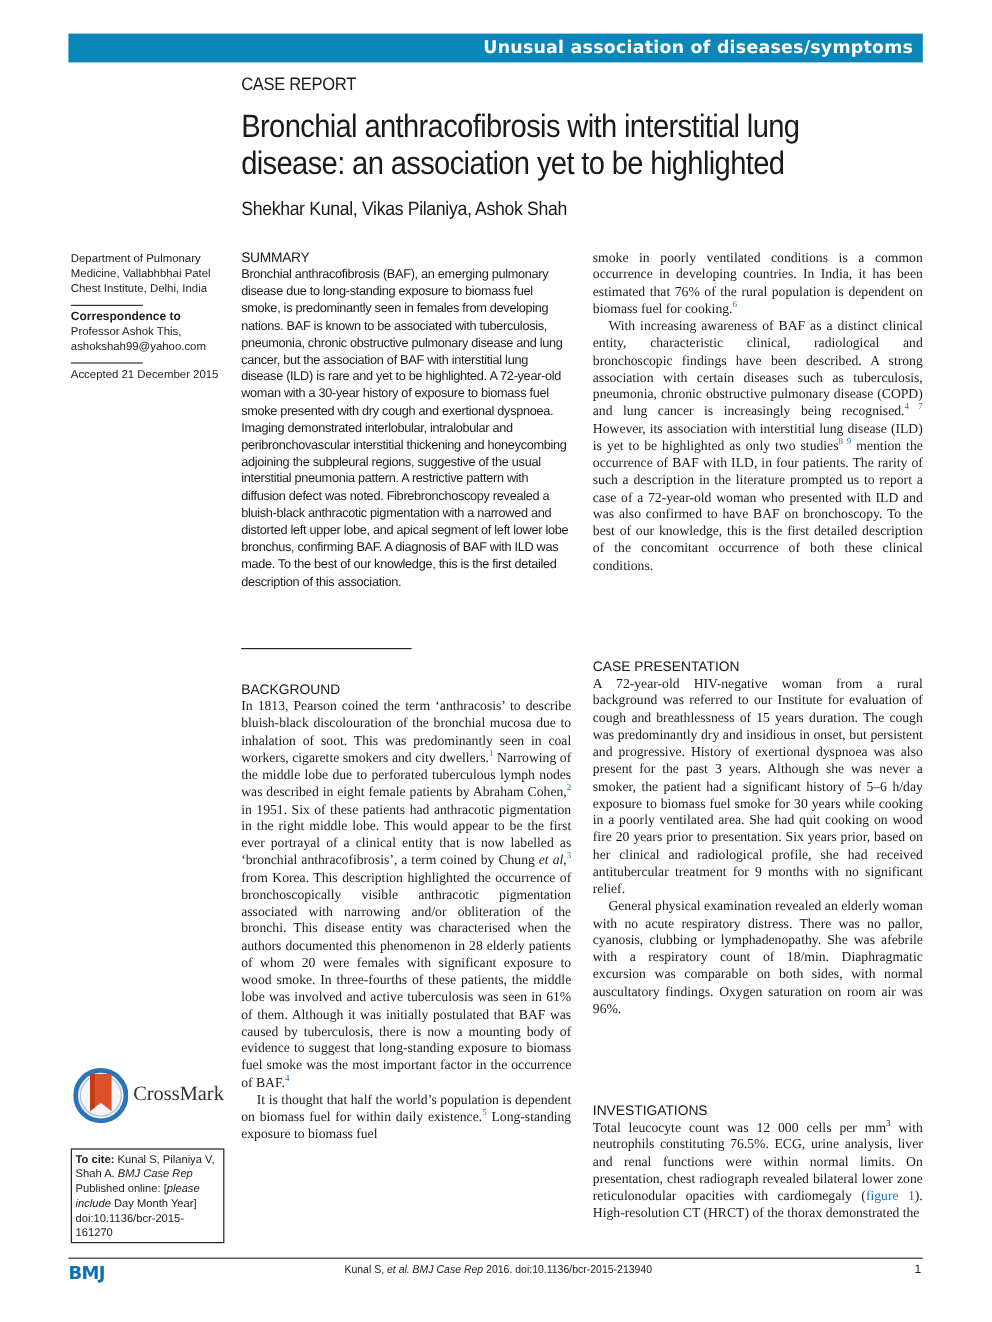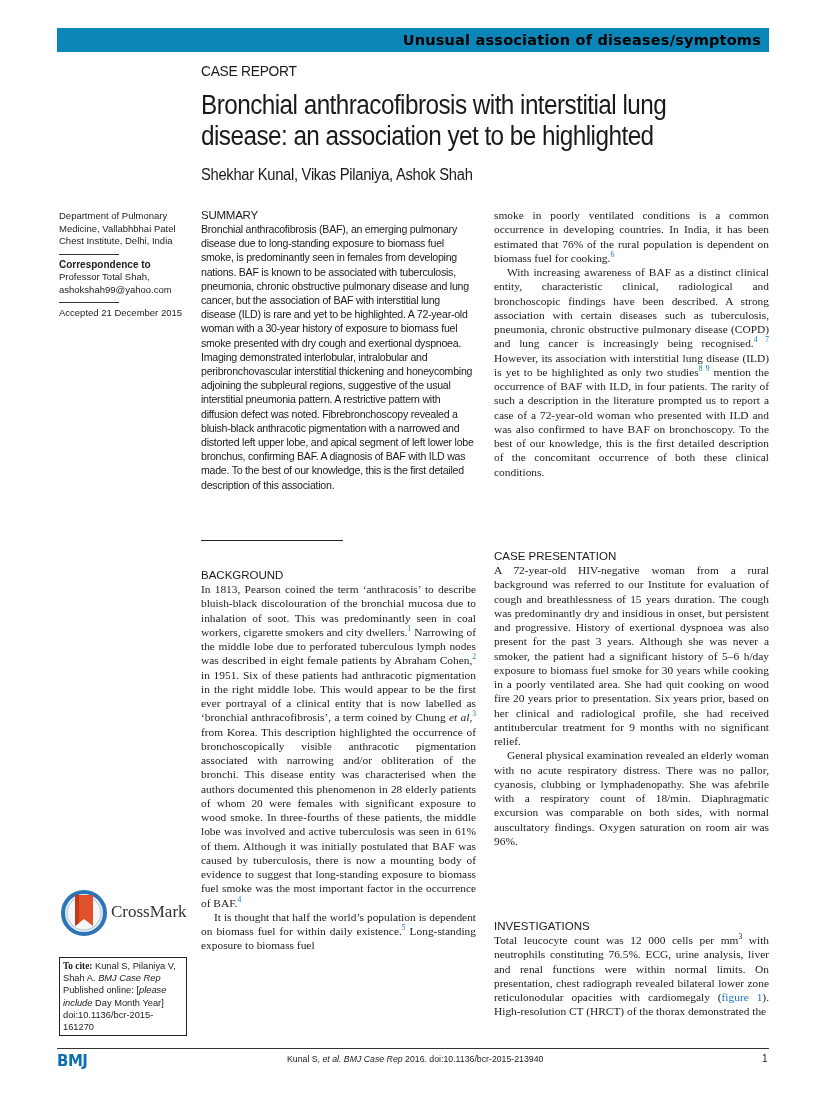--- a/index.html
+++ b/index.html
@@ -1,19 +1,19 @@
 <!DOCTYPE html>
 <html><head>
 <meta charset="utf-8">
 <style>
   html, body { margin: 0; padding: 0; background: #ffffff; }
   body { width: 827px; height: 1102px; position: relative; overflow: hidden; color: #1a1a1a; }
   .banner {
     position: absolute; left: 57px; top: 28px; width: 712px; height: 24px;
-    background: #0b86b8; color: #000000; text-align: right;
+    background: #0b86b8; color: #ffffff; text-align: right;
     font-family: "DejaVu Sans", sans-serif; font-weight: bold; font-size: 14.5px;
     line-height: 24px; padding-right: 8px; box-sizing: border-box; letter-spacing: 0.2px;
   }
   .sans { font-family: "Liberation Sans", sans-serif; }
   .case-report { position: absolute; left: 201px; top: 62px; font-size: 15px; letter-spacing: -0.3px; transform: scaleX(0.92); transform-origin: left; }
   .title { position: absolute; left: 201px; top: 90px; width: 560px; font-size: 27px; line-height: 31px; letter-spacing: -0.6px; transform: scaleX(0.9); transform-origin: left; margin: 0; font-weight: normal; }
   .authors { position: absolute; left: 201px; top: 166px; font-size: 16px; letter-spacing: -0.3px; transform: scaleX(0.92); transform-origin: left; }
 
   .side { position: absolute; left: 59px; top: 210px; width: 130px; font-size: 9.5px; line-height: 12.5px; color: #222; }
   .side .rule { width: 60px; border-top: 1px solid #333; margin: 6px 0 4px 0; }
@@ -34,41 +34,41 @@
   sup.ref { color: #1a73c9; font-size: 7.5px; line-height: 0; }
   .link { color: #1a73c9; }
   .bg { top: 568px; }
   .right-top { top: 208px; }
   .case-pres { top: 549px; }
   .invest { top: 919px; }
 
   .crossmark { position: absolute; left: 61px; top: 890px; width: 140px; height: 50px; }
   .crossmark-text { position: absolute; left: 50px; top: 12px; font-family: "Liberation Serif", serif; font-size: 17px; color: #333; }
   .cite { position: absolute; left: 59px; top: 957px; width: 128px; border: 1px solid #222; padding: 2px 3px; font-size: 9.3px; line-height: 12.2px; box-sizing: border-box; font-family: "Liberation Sans", sans-serif; }
-  .cite b { font-weight: bold; font-family: Liberation Serif, serif; }
+  .cite b { font-weight: bold; }
 
   .footer-rule { position: absolute; left: 57px; top: 1048px; width: 712px; border-top: 1px solid #333; }
   .bmj { position: absolute; left: 57px; top: 1052px; font-family: "DejaVu Sans", sans-serif; font-weight: bold; color: #0b6fb0; font-size: 15px; letter-spacing: -0.5px; }
   .footer-cite { position: absolute; left: 287px; top: 1053px; font-family: "Liberation Sans", sans-serif; font-size: 9.5px; color: #222; transform: scaleX(0.92); transform-origin: left; }
   .page-num { position: absolute; left: 762px; top: 1053px; font-family: "Liberation Sans", sans-serif; font-size: 10px; }
 </style>
 </head>
 <body>
 
 <div class="banner">Unusual association of diseases/symptoms</div>
 
 <div class="case-report sans">CASE REPORT</div>
 <h1 class="title sans">Bronchial anthracofibrosis with interstitial lung disease: an association yet to be highlighted</h1>
 <div class="authors sans">Shekhar Kunal, Vikas Pilaniya, Ashok Shah</div>
 
 <div class="side sans">
   <div>Department of Pulmonary Medicine, Vallabhbhai Patel Chest Institute, Delhi, India</div>
   <div class="rule"></div>
   <div class="bold">Correspondence to</div>
-  <div>Professor Total Shah,</div>
+  <div>Professor Ashok This,</div>
   <div>ashokshah99@yahoo.com</div>
   <div class="rule"></div>
   <div class="accepted">Accepted 21 December 2015</div>
 </div>
 
 <div class="col col-left summary sans">
   <h2 class="h-section">SUMMARY</h2>
   <p>Bronchial anthracofibrosis (BAF), an emerging pulmonary disease due to long-standing exposure to biomass fuel smoke, is predominantly seen in females from developing nations. BAF is known to be associated with tuberculosis, pneumonia, chronic obstructive pulmonary disease and lung cancer, but the association of BAF with interstitial lung disease (ILD) is rare and yet to be highlighted. A 72-year-old woman with a 30-year history of exposure to biomass fuel smoke presented with dry cough and exertional dyspnoea. Imaging demonstrated interlobular, intralobular and peribronchovascular interstitial thickening and honeycombing adjoining the subpleural regions, suggestive of the usual interstitial pneumonia pattern. A restrictive pattern with diffusion defect was noted. Fibrebronchoscopy revealed a bluish-black anthracotic pigmentation with a narrowed and distorted left upper lobe, and apical segment of left lower lobe bronchus, confirming BAF. A diagnosis of BAF with ILD was made. To the best of our knowledge, this is the first detailed description of this association.</p>
 </div>
 <div class="sum-rule"></div>

